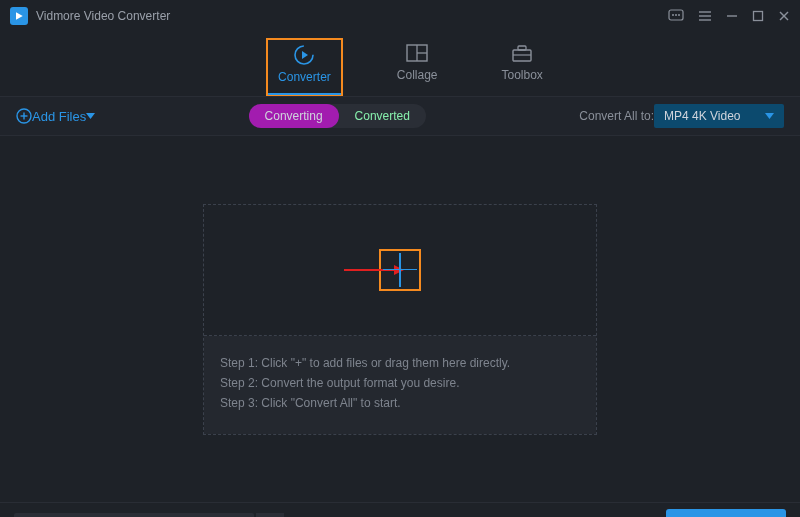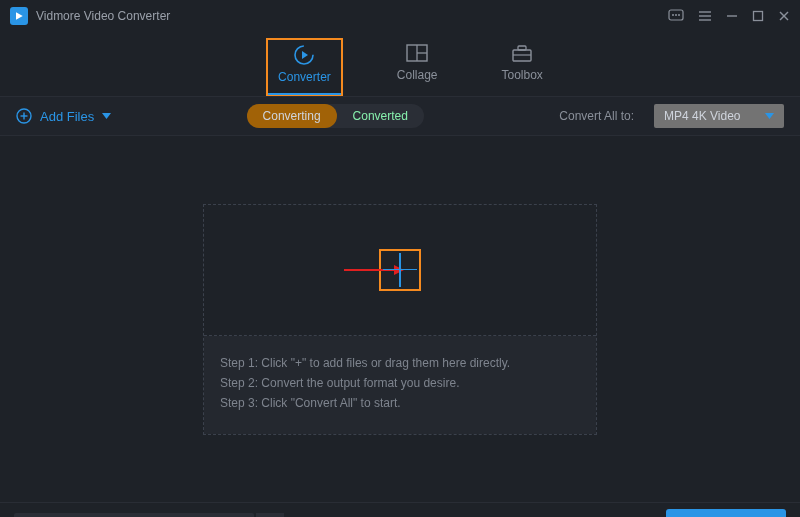--- a/index.html
+++ b/index.html
@@ -11,28 +11,28 @@
   .window-controls { display: flex; gap: 14px; align-items: center; }
   .window-controls span { color: #8a909a; display: inline-flex; cursor: pointer; }
   .tabbar { display: flex; justify-content: center; gap: 44px; padding: 6px 0 0 0; margin-left: 19px; }
   .tab { display: flex; flex-direction: column; align-items: center; gap: 4px; padding: 4px 10px 10px 10px; position: relative; cursor: pointer; }
   .tab .ico { width: 26px; height: 22px; display: flex; align-items: center; justify-content: center; }
   .tab-label { font-size: 12px; color: #8a909a; }
   .tab.active .tab-label { color: #2a95e6; }
   .tab.active::after { content: ""; position: absolute; left: 0; right: 0; bottom: -1px; height: 2px; background: #2a95e6; }
   .highlight-box { border: 2px solid #f58a1f; }
   .toolbar { display: flex; align-items: center; height: 40px; padding: 0 16px; border-top: 1px solid #292d35; border-bottom: 1px solid #292d35; background: #20242b; }
-  .add-files { display: flex; align-items: center; gap: 8px; color: #2a95e6; font-size: 13px; cursor: pointer; }
+  .add-files { display: flex; align-items: center; color: #2a95e6; font-size: 13px; cursor: pointer; }
   .toolbar .center { flex: 1; display: flex; justify-content: center; }
   .segmented { display: flex; background: #2a2e36; border-radius: 14px; height: 24px; align-items: center; }
   .seg-btn { padding: 0 16px; font-size: 12px; color: #86efac; height: 24px; line-height: 24px; cursor: pointer; border-radius: 14px; }
-  .seg-btn.active { background: #a16207; color: #cfd4dc; }
-  .convert-to { display: flex; align-items: center; gap: 20px; }
+  .seg-btn.active { background: #a21caf; color: #cfd4dc; }
+  .convert-to { display: flex; align-items: center; gap: 0; }
   .convert-to-label { font-size: 12px; color: #8a909a; }
-  .dropdown { background: #737373; height: 24px; display: flex; align-items: center; padding: 0 10px; font-size: 12px; color: #cfd4dc; border-radius: 2px; gap: 10px; cursor: pointer; min-width: 130px; justify-content: space-between; }
+  .dropdown { background: #0c4a6e; height: 24px; display: flex; align-items: center; padding: 0 10px; font-size: 12px; color: #cfd4dc; border-radius: 2px; gap: 10px; cursor: pointer; min-width: 130px; justify-content: space-between; }
   .dropdown .chev { color: #2a95e6; }
   .workspace { height: 366px; display: flex; align-items: center; justify-content: center; }
   .dropzone { width: 394px; border: 1px dashed #3b414c; display: flex; flex-direction: column; background: transparent; }
   .drop-upper { height: 130px; display: flex; align-items: center; justify-content: center; position: relative; }
   .plus-box { width: 42px; height: 42px; border: 2px solid #f58a1f; display: flex; align-items: center; justify-content: center; cursor: pointer; }
   .plus-box .hline { position: absolute; width: 34px; height: 1.5px; background: #2a95e6; }
   .plus-box .vline { position: absolute; width: 1.5px; height: 34px; background: #2a95e6; }
   .plus-box-wrap { position: relative; width: 42px; height: 42px; display: flex; align-items: center; justify-content: center; }
   .arrow { position: absolute; left: 140px; top: 50%; transform: translateY(-50%); display: flex; align-items: center; }
   .arrow-line { width: 50px; height: 2px; background: #e02020; }

